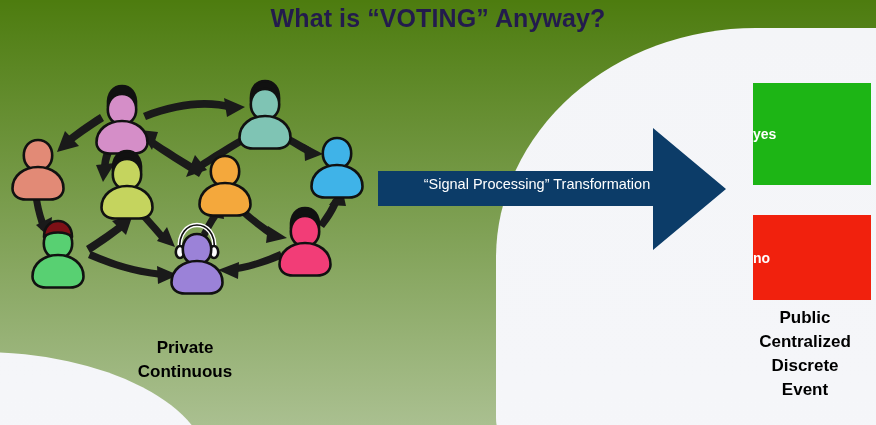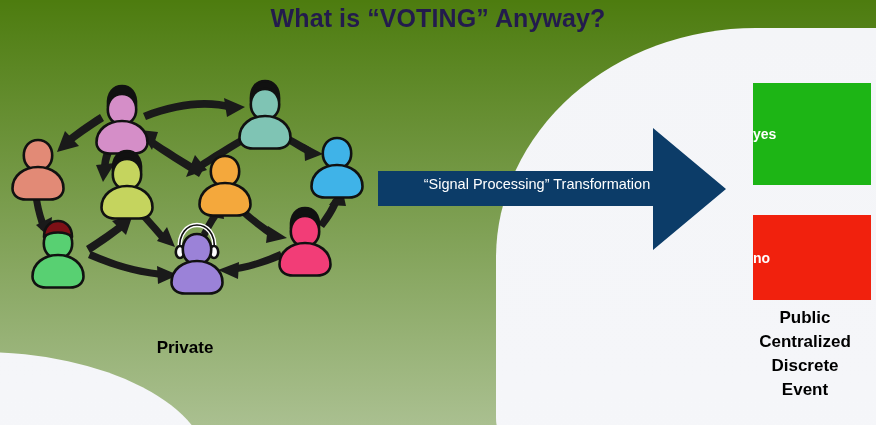--- a/index.html
+++ b/index.html
@@ -230,20 +230,21 @@
 
   <div class="result-box" id="box-yes" style="background: rgb(29, 181, 21); color: rgb(255, 255, 255);">
     <span>yes</span>
   </div>
   <div class="result-box" id="box-no" style="background: rgb(241, 33, 13); color: rgb(255, 255, 255);">
     <span>no</span>
   </div>
 
   <div class="caption" id="caption-left">
     <div>Private</div>
+    <div>Continuous</div>
   </div>
 
   <div class="caption" id="caption-right">
     <div>Public</div>
     <div>Centralized</div>
     <div>Discrete</div>
     <div>Event</div>
   </div>
 
 </div>

